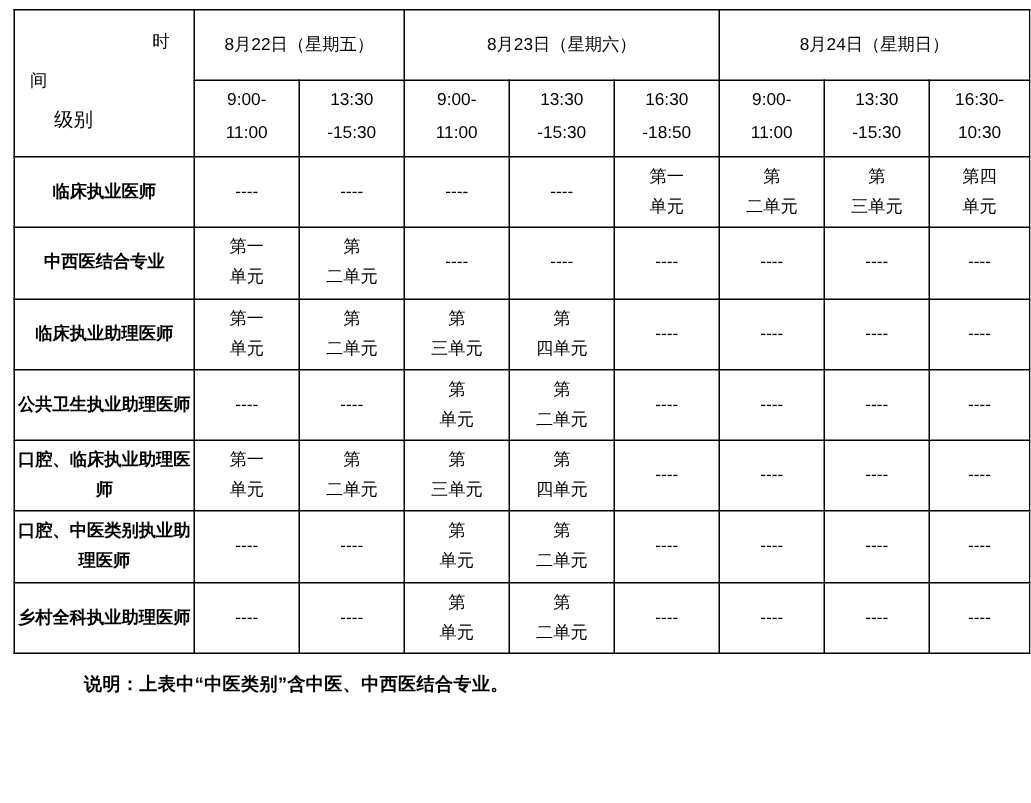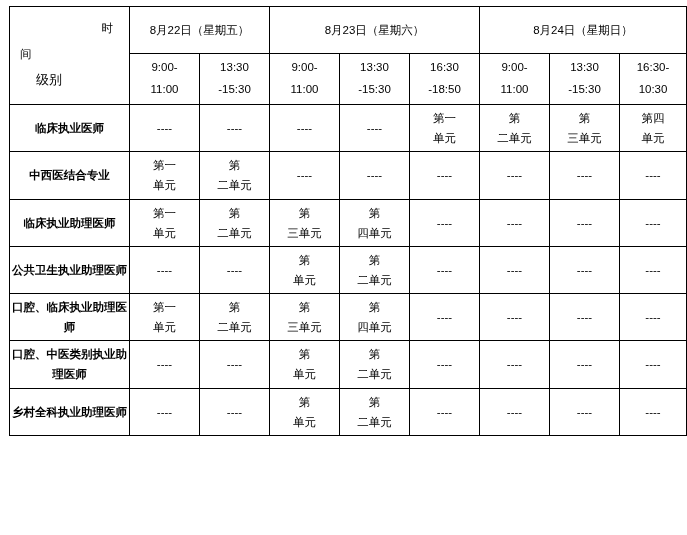--- a/index.html
+++ b/index.html
@@ -314,14 +314,15 @@
           <span>二单元</span>
         </td>
         <td class="dash">----</td>
         <td class="dash">----</td>
         <td class="dash">----</td>
         <td class="dash">----</td>
       </tr>
     </tbody>
   </table>
 
+  <div class="note">说明：上表中“中医类别”含中医、中西医结合专业。</div>
 
 </div>
 
 </body></html>

